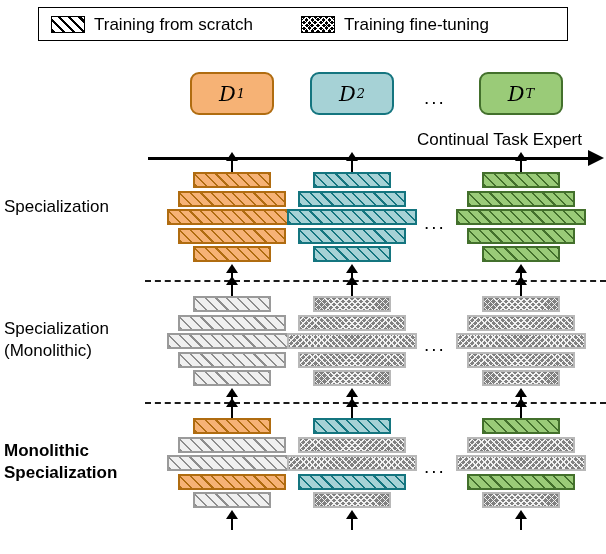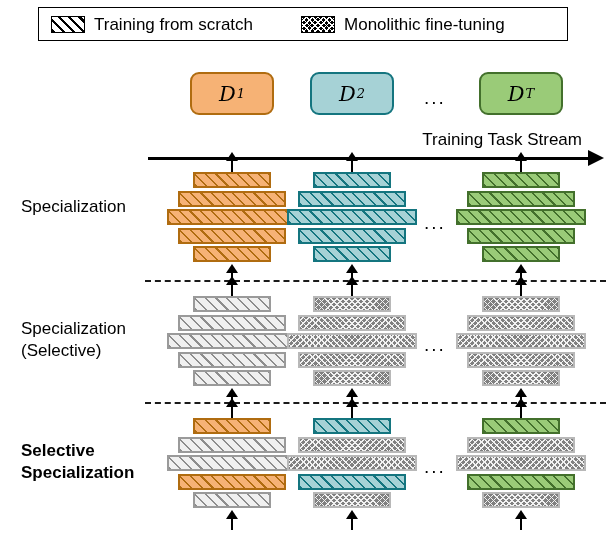--- a/index.html
+++ b/index.html
@@ -119,21 +119,20 @@
   }
 
   
   .row-label {
     position: absolute;
     left: 4px;
     font-size: 17px;
     color: #000;
     line-height: 1.28;
     white-space: nowrap;
-    margin-left: 17px;
   }
   .row-label.bold { font-weight: bold; }
 
   
   .row-separator {
     position: absolute;
     left: 145px;
     width: 461px;
     height: 0;
     border-top: 2px dashed #1a1a1a;
@@ -239,51 +238,51 @@
 </head>
 <body>
 
 <div id="legend">
   <div class="legend-entry" id="legend-entry-scratch">
     <span class="legend-swatch sw-scratch"></span>
     <span class="legend-label">Training from scratch</span>
   </div>
   <div class="legend-entry" id="legend-entry-finetune">
     <span class="legend-swatch sw-finetune"></span>
-    <span class="legend-label">Monolithic fine-tuning</span>
+    <span class="legend-label">Training fine-tuning</span>
   </div>
 </div>
 
 <div class="dataset-box" id="dataset-box-0" style="left:190px; top:72px; background:#f6b275; border-color:#b06c10;">
   <span>D</span>
     <span class="sub">1</span>
 </div>
 <div class="dataset-box" id="dataset-box-1" style="left:310px; top:72px; background:#a6d2d6; border-color:#14757f;">
   <span>D</span>
     <span class="sub">2</span>
 </div>
 <div class="ellipsis" id="dataset-ellipsis" style="left:424px; top:88px;">...</div>
 <div class="dataset-box" id="dataset-box-2" style="left:479px; top:72px; background:#9acb78; border-color:#43702c;">
   <span>D</span>
     <span class="sub">T</span>
 </div>
 
-<div id="task-stream-label">Training Task Stream</div>
+<div id="task-stream-label">Continual Task Expert</div>
 <div id="task-stream-axis"></div>
 <div id="task-stream-arrowhead"></div>
 
 <div class="row-label" id="row-label-0" style="top:196px;">
   <div>Specialization</div>
 </div>
 <div class="row-label" id="row-label-1" style="top:318px;">
   <div>Specialization</div>
-  <div>(Selective)</div>
+  <div>(Monolithic)</div>
 </div>
 <div class="row-label bold" id="row-label-2" style="top:440px;">
-  <div>Selective</div>
+  <div>Monolithic</div>
   <div>Specialization</div>
 </div>
 
 <div class="row-separator" style="top:280px;"></div>
 <div class="row-separator" style="top:402px;"></div>
 
 <div class="ellipsis" style="left:424px; top:213px;">...</div>
 <div class="ellipsis" style="left:424px; top:335px;">...</div>
 <div class="ellipsis" style="left:424px; top:457px;">...</div>
 

